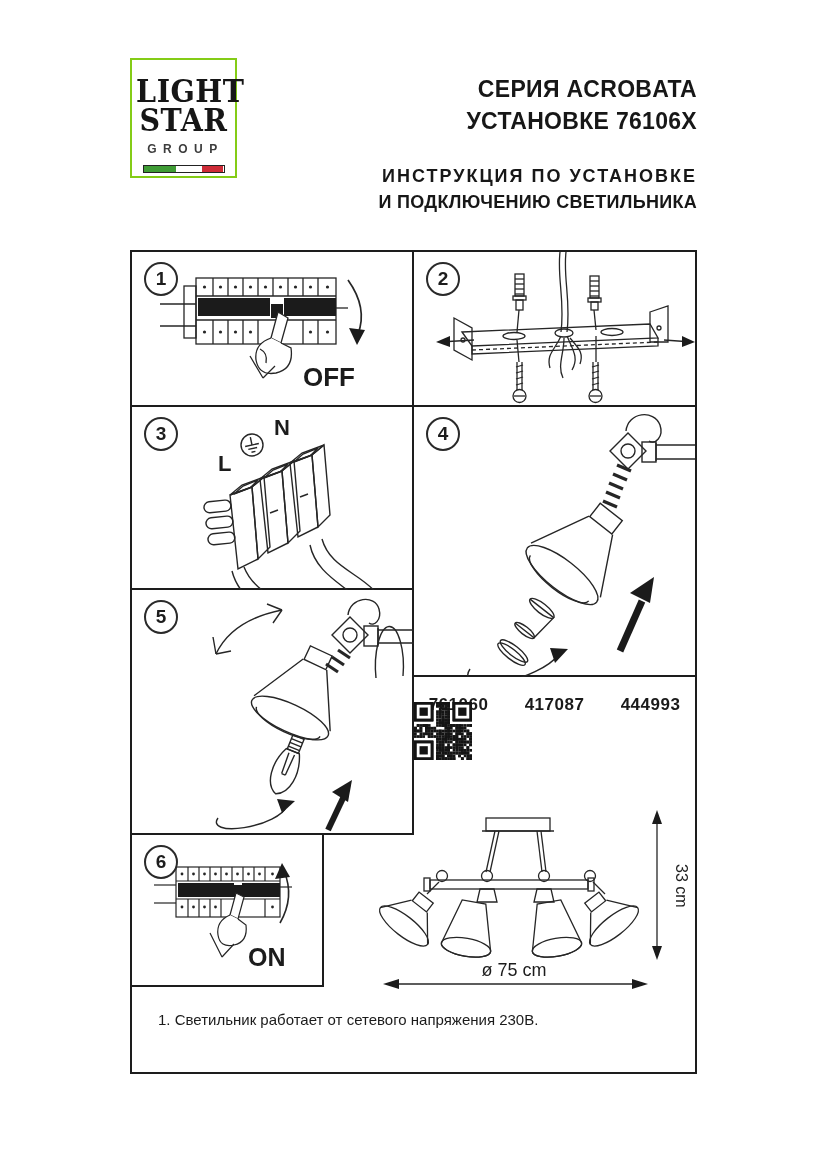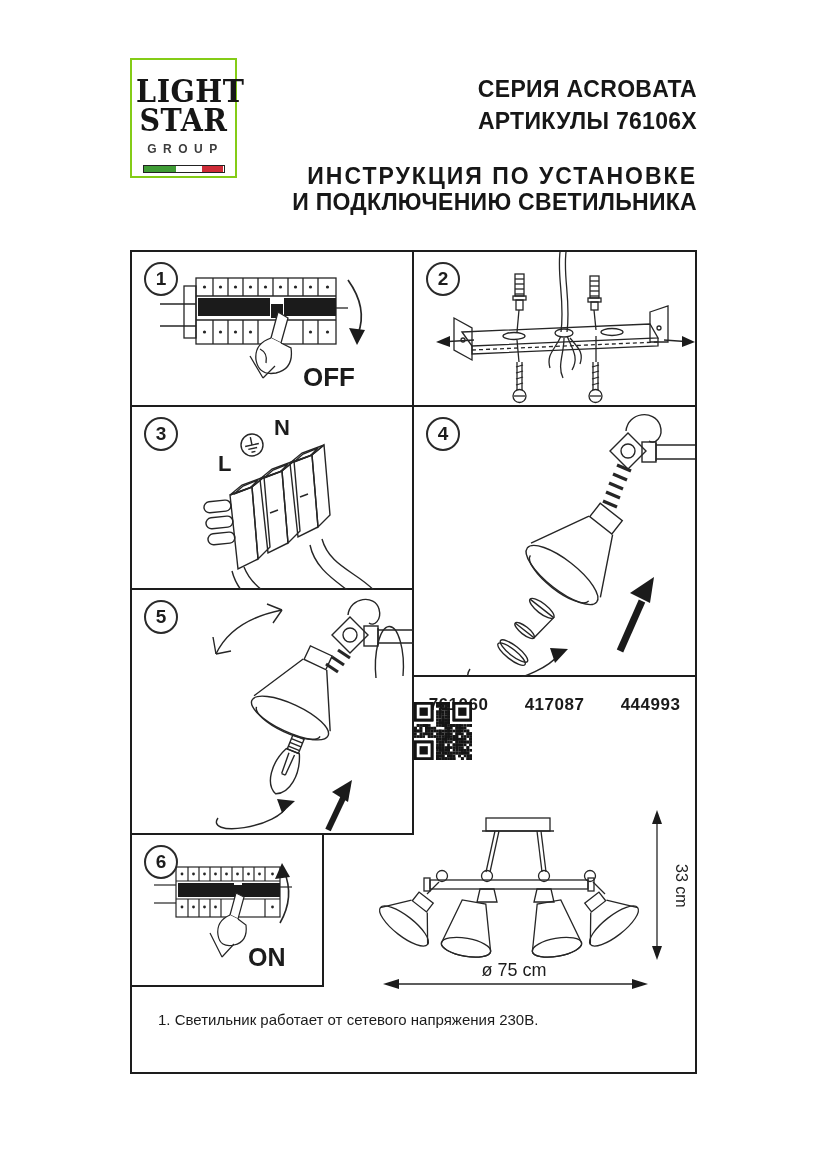--- a/index.html
+++ b/index.html
@@ -11,21 +11,21 @@
   .logo-word{font-family:"DejaVu Serif","Liberation Serif",serif;font-weight:700;
              font-size:31px;line-height:29px;letter-spacing:.5px;color:#161616;
              transform:scaleX(.92);transform-origin:center;}
   .logo-word.first{margin-top:17px;}
   .logo-group{font-size:12px;letter-spacing:6.5px;color:#3c3c3c;margin-top:7px;margin-left:4px;font-weight:bold;}
   .flag{width:82px;height:8px;margin:9px auto 0;border:1px solid #222;display:flex;box-sizing:border-box;}
   .flag span{height:100%;}
   .titles{position:absolute;right:129px;top:55px;text-align:right;margin-top:18px;}
   .hdr-line{font-weight:700;font-size:23px;line-height:32px;letter-spacing:.3px;color:#171717;}
   .hdr-instr{margin-top:26px;}
-  .hdr-instr .hdr-line{font-size:23px;line-height:26px;}
+  .hdr-instr .hdr-line{font-size:18px;line-height:26px;}
   .hdr-instr .sp{letter-spacing:2px;}
   
   .board{position:absolute;left:130px;top:250px;width:567px;height:824px;
          border:2px solid #1d1d1d;box-sizing:border-box;}
   .panel{position:absolute;box-sizing:border-box;}
   .b-r{border-right:2px solid #1d1d1d;}
   .b-b{border-bottom:2px solid #1d1d1d;}
   #p1{left:0;top:0;width:282px;height:155px;}
   #p2{left:282px;top:0;width:281px;height:155px;}
   #p3{left:0;top:155px;width:282px;height:183px;}
@@ -58,21 +58,21 @@
     <div class="logo-group">GROUP</div>
     <div class="flag">
       <span style="width:40%;background:#3f9c35"></span>
       <span style="width:33%;background:#ffffff"></span>
       <span style="width:27%;background:#ce2b37"></span>
     </div>
   </div>
 
   <div class="titles">
     <div class="hdr-line">СЕРИЯ ACROBATA</div>
-    <div class="hdr-line">АРТИКУЛЫ 76106X</div>
+    <div class="hdr-line">УСТАНОВКЕ 76106X</div>
     <div class="hdr-instr">
       <div class="hdr-line sp">ИНСТРУКЦИЯ ПО УСТАНОВКЕ</div>
       <div class="hdr-line">И ПОДКЛЮЧЕНИЮ СВЕТИЛЬНИКА</div>
     </div>
   </div>
 
   <div class="board">
 
     <div class="panel b-r b-b" id="p1">
       <div class="stepnum">1</div>

